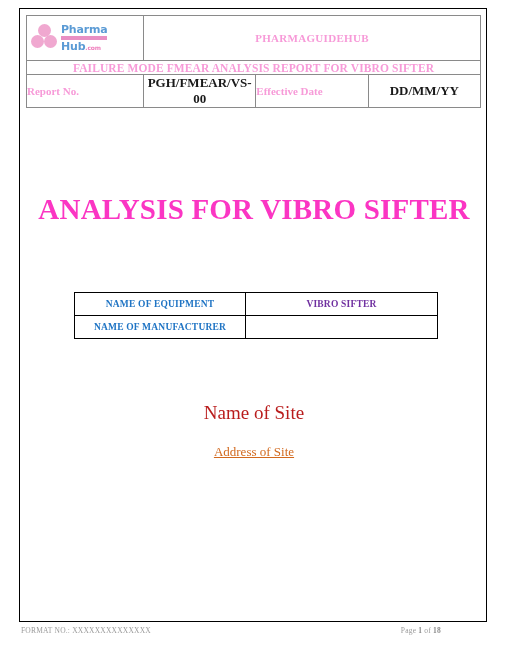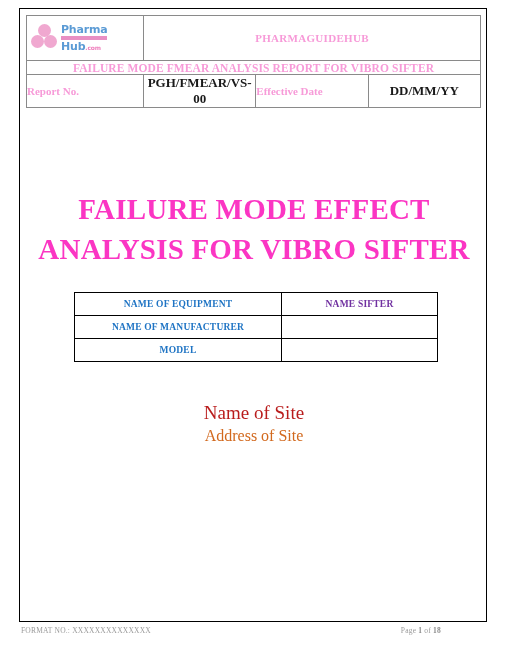--- a/index.html
+++ b/index.html
@@ -154,21 +154,21 @@
     position: absolute;
     left: 54px;
     top: 283px;
     width: 364px;
     border-collapse: collapse;
     table-layout: fixed;
   }
   #equipment-table td {
     border: 1px solid #000000;
     height: 22px;
-    padding: 0 18px;
+    padding: 0 0;
     text-align: center;
     vertical-align: middle;
   }
   #equipment-table td.eq-label {
     width: 170px;
     font-family: "Liberation Serif", serif;
     font-weight: bold;
     font-size: 9.5px;
     color: #1f74c4;
     letter-spacing: 0.2px;
@@ -190,24 +190,25 @@
     text-align: center;
   }
   #site-name {
     font-family: "Liberation Serif", serif;
     font-size: 19px;
     color: #b91c1c;
     line-height: 23px;
   }
   #site-address {
     font-family: "Liberation Serif", serif;
-    font-size: 16px;
+    font-size: 13px;
     color: #d2691e;
     line-height: 19px;
-    margin-top: 2px;
+    margin-top: 18px;
+    text-decoration: underline;
   }
 
   
   #footer {
     position: absolute;
     left: 21px;
     top: 626px;
     width: 420px;
     display: flex;
     justify-content: space-between;
@@ -249,36 +250,31 @@
       <tr>
         <td class="meta-label" style="width:108px;">Report No.</td>
         <td class="meta-value" style="width:135px;">PGH/FMEAR/VS-00</td>
         <td class="meta-label" style="width:110px;">Effective Date</td>
         <td class="meta-value">DD/MM/YY</td>
       </tr>
     </tbody>
   </table>
 
   <div id="main-title">
-    <span class="line">FAILURE MODE EFFECT</span>
     <span class="line">ANALYSIS FOR VIBRO SIFTER</span>
   </div>
 
   <table id="equipment-table">
     <tbody>
       <tr>
         <td class="eq-label">NAME OF EQUIPMENT</td>
-        <td class="eq-value">NAME SIFTER</td>
+        <td class="eq-value">VIBRO SIFTER</td>
       </tr>
       <tr>
         <td class="eq-label">NAME OF MANUFACTURER</td>
-        <td class="eq-value"></td>
-      </tr>
-      <tr>
-        <td class="eq-label">MODEL</td>
         <td class="eq-value"></td>
       </tr>
     </tbody>
   </table>
 
   <div id="site-block">
     <div id="site-name">Name of Site</div>
     <div id="site-address">Address of Site</div>
   </div>
 

